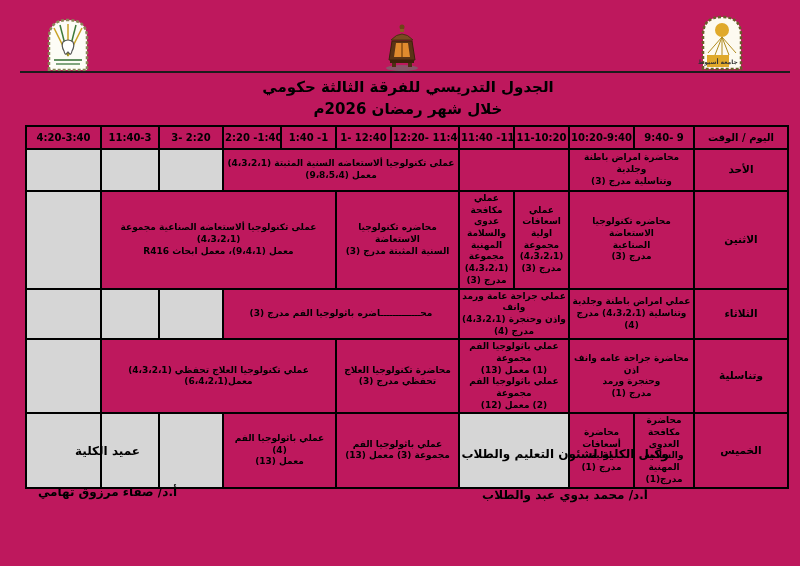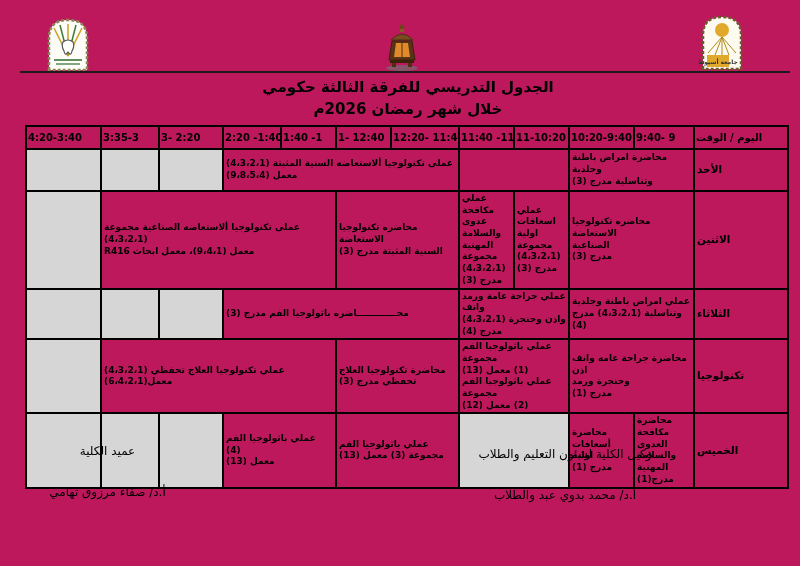--- a/index.html
+++ b/index.html
@@ -17,37 +17,37 @@
   .title{
     position:absolute;top:77px;left:0;width:100%;text-align:center;direction:rtl;
     font-weight:bold;font-size:15px;line-height:1.45;
   }
   
   table.schedule{
     position:absolute;top:125px;left:25px;width:762px;
     border-collapse:collapse;table-layout:fixed;direction:rtl;
   }
   table.schedule td,table.schedule th{
-    border:2px solid #000;text-align:left;vertical-align:middle;
+    border:2px solid #000;text-align:center;vertical-align:middle;
     font-weight:bold;font-size:9px;line-height:1.3;padding:1px 2px;
     white-space:pre-line;overflow:hidden;
   }
   table.schedule th{font-size:10px;padding:2px 1px;white-space:nowrap;}
   table.schedule th.time{direction:ltr;}
   table.schedule td.day{font-size:10.5px;border-radius:20px;}
   table.schedule td.shaded{background:#d6d6d6;}
   
   table.schedule tr:nth-child(1){height:23px;}
   table.schedule tr:nth-child(2){height:42px;}
   table.schedule tr:nth-child(3){height:78px;}
   table.schedule tr:nth-child(4){height:47px;}
   table.schedule tr:nth-child(5){height:57px;}
   table.schedule tr:nth-child(6){height:65px;}
   
-  .sig{position:absolute;text-align:center;direction:rtl;font-weight:normal;font-size:12px;}
+  .sig{position:absolute;text-align:center;direction:rtl;font-weight:bold;font-size:12px;}
   .sig-right{left:430px;top:447px;width:270px;}
   .sig-left{left:15px;top:444px;width:185px;}
   .sig .sig-name{margin-top:27px;text-align:center;}
 </style>
 </head>
 <body>
 
 <div class="page">
 
   <div class="logo logo-left">
@@ -124,21 +124,21 @@
           <th>اليوم / الوقت</th>
           <th class="time">9:40- 9</th>
           <th class="time">10:20-9:40</th>
           <th class="time">11-10:20</th>
           <th class="time">11:40 -11</th>
           <th class="time">12:20- 11:40</th>
           <th class="time">1- 12:40</th>
           <th class="time">1:40 -1</th>
           <th class="time">2:20 -1:40</th>
           <th class="time">3- 2:20</th>
-          <th class="time">3:35-3</th>
+          <th class="time">11:40-3</th>
           <th class="time">4:20-3:40</th>
         </tr>
         <tr>
           <td class="day">الأحد</td>
           <td colspan="2">محاضرة امراض باطنة وجلدية
 وتناسلية مدرج (3)</td>
           <td colspan="2"></td>
           <td colspan="4">عملى تكنولوجيا ألاستعاضه السنية المثبتة (4،3،2،1)
 معمل (9،8،5،4)</td>
           <td class="shaded"></td>
@@ -173,21 +173,21 @@
 وتناسلية (4،3،2،1) مدرج (4)</td>
           <td colspan="2">عملي جراحة عامة ورمد وانف
 واذن وحنجرة (4،3،2،1)
 مدرج (4)</td>
           <td colspan="4">محـــــــــــــاضره باثولوجيا الفم مدرج (3)</td>
           <td class="shaded"></td>
           <td class="shaded"></td>
           <td class="shaded"></td>
         </tr>
         <tr>
-          <td class="day">تكنولوجيا</td>
+          <td class="day">وتناسلية</td>
           <td colspan="2">محاضرة جراحة عامه وانف اذن
 وحنجرة ورمد
 مدرج (1)</td>
           <td colspan="2">عملي باثولوجيا الفم مجموعة
 (1)  معمل (13)
 عملي باثولوجيا الفم مجموعة
 (2)  معمل (12)</td>
           <td colspan="2">محاضرة تكنولوجيا العلاج
 تحفظي مدرج (3)</td>
           <td colspan="4">عملي تكنولوجيا العلاج تحفظي (4،3،2،1) معمل(6،4،2،1)</td>

